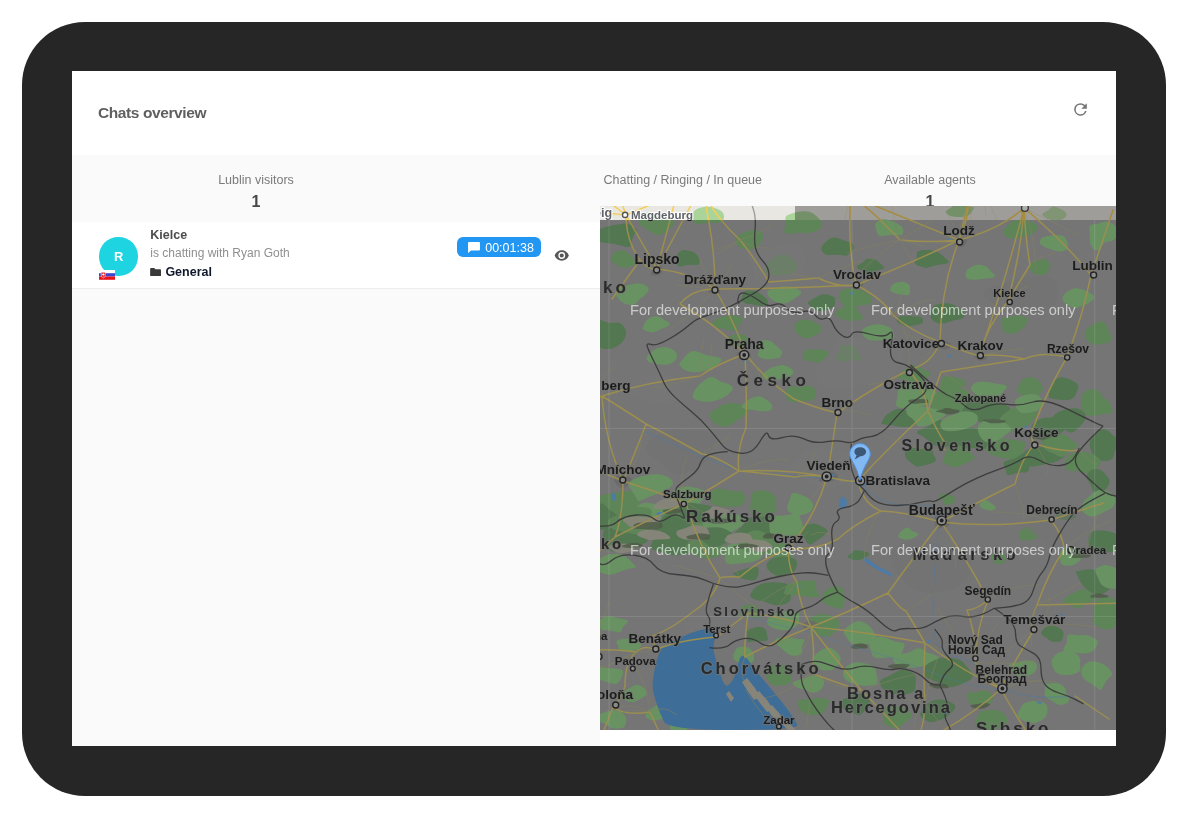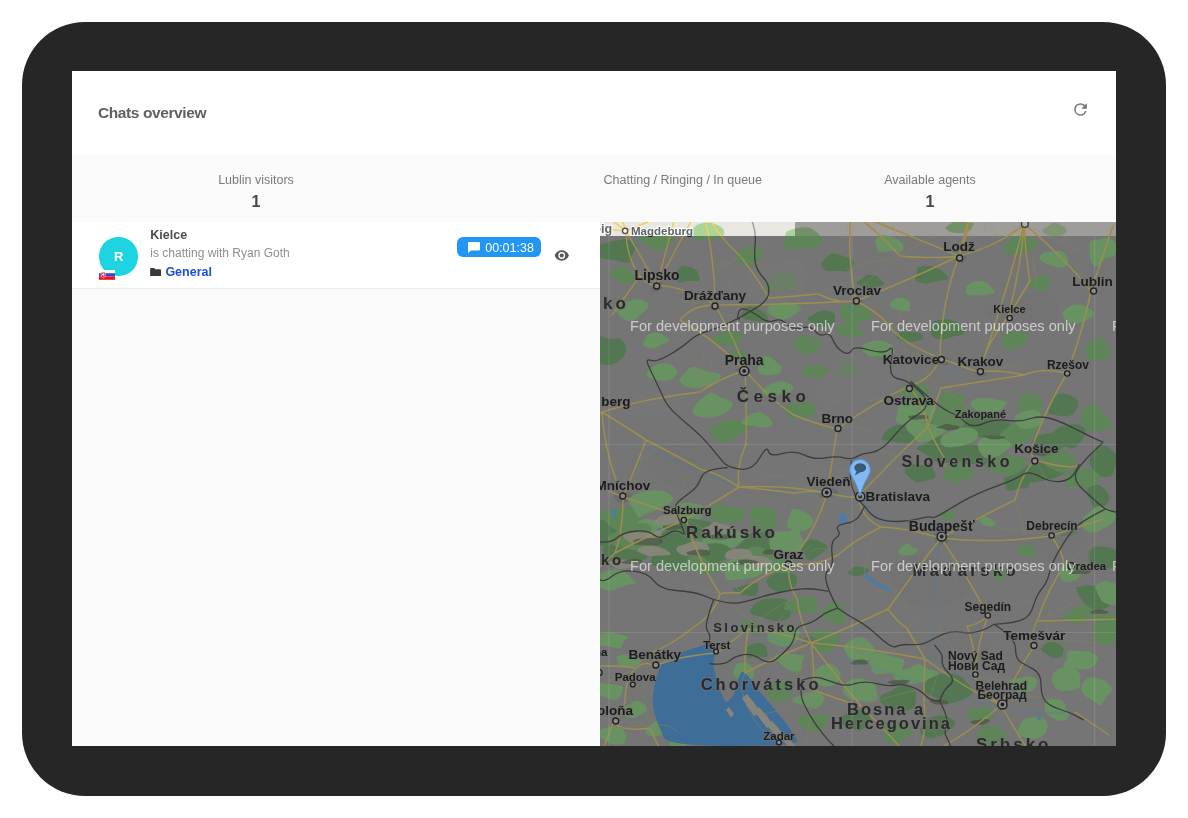--- a/index.html
+++ b/index.html
@@ -14,27 +14,27 @@
   .stat .lbl{font-size:12.5px;color:#7a7a7a;margin-top:18px;}
   .stat .num{font-size:16px;font-weight:bold;color:#474747;margin-top:6px;}
   .num .sl{font-weight:normal;color:#8f8f8f;font-size:12.5px;margin:0 7.5px;position:relative;top:-1px;}
   .listarea{position:absolute;left:0;top:151px;width:528px;height:524px;background:#fafafa;}
   .chatrow{position:absolute;left:0;top:0;width:100%;height:66px;background:#ffffff;border-bottom:1px solid #ededed;}
   .avatar{position:absolute;left:27.4px;top:15.3px;width:38.4px;height:38.4px;border-radius:50%;background:#1ed4e1;}
   .avatar span{position:absolute;left:0;top:0;width:100%;height:100%;display:flex;align-items:center;justify-content:center;color:#fff;font-weight:bold;font-size:13px;}
   .flag{position:absolute;left:26.6px;top:48.2px;width:16.5px;height:9.8px;}
   .rname{position:absolute;left:78.3px;top:6px;font-size:12.5px;font-weight:bold;color:#4d4d4d;}
   .rsub{position:absolute;left:78.3px;top:24px;font-size:12px;color:#8f8f8f;}
-  .rgrp{position:absolute;left:93.4px;top:43px;font-size:12.5px;font-weight:bold;color:#1d4ed8;}
+  .rgrp{position:absolute;left:93.4px;top:43px;font-size:12.5px;font-weight:bold;color:#0f172a;}
   .folder{position:absolute;left:78.3px;top:46px;width:11.2px;height:8.2px;}
   .pill{position:absolute;left:385.2px;top:15px;width:83.8px;height:20px;border-radius:6px;background:#2196f3;color:#fff;}
   .pill .t{position:absolute;left:28px;top:3.6px;font-size:12.5px;letter-spacing:0px;}
   .pill svg{position:absolute;left:10.4px;top:4.5px;}
   .eye{position:absolute;left:481.5px;top:28px;width:15.5px;height:11px;}
-  .mapwrap{position:absolute;left:528px;top:151px;width:516px;height:515px;}
+  .mapwrap{position:absolute;left:528px;top:135px;width:516px;height:515px;}
 </style>
 </head>
 <body>
 <div class="frame"></div>
 <div class="content">
   <div class="header">
     <div class="title">Chats overview</div>
     <svg class="refresh" viewBox="0 0 24 24" fill="#757575">
         <path d="M17.65 6.35A7.96 7.96 0 0 0 12 4a8 8 0 1 0 7.73 10h-2.08A6 6 0 1 1 12 6c1.66 0 3.14.69 4.22 1.78L13 11h7V4l-2.35 2.35z"></path>
       </svg>

